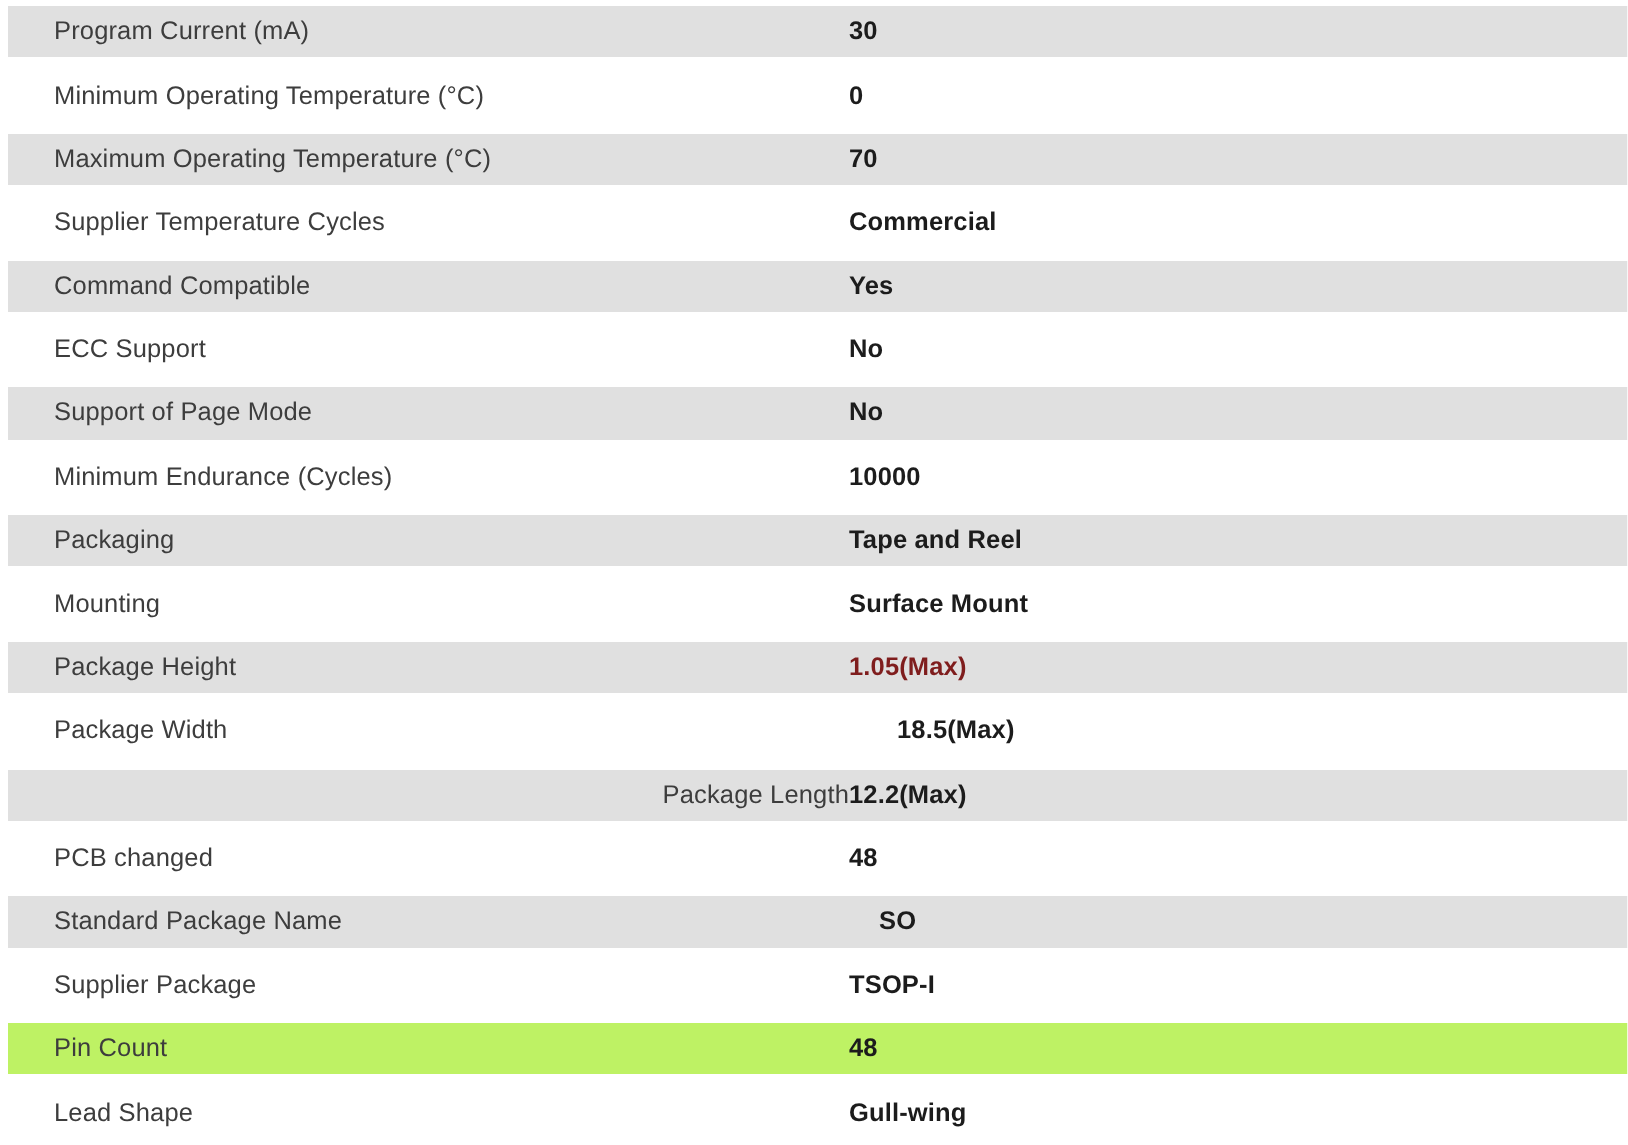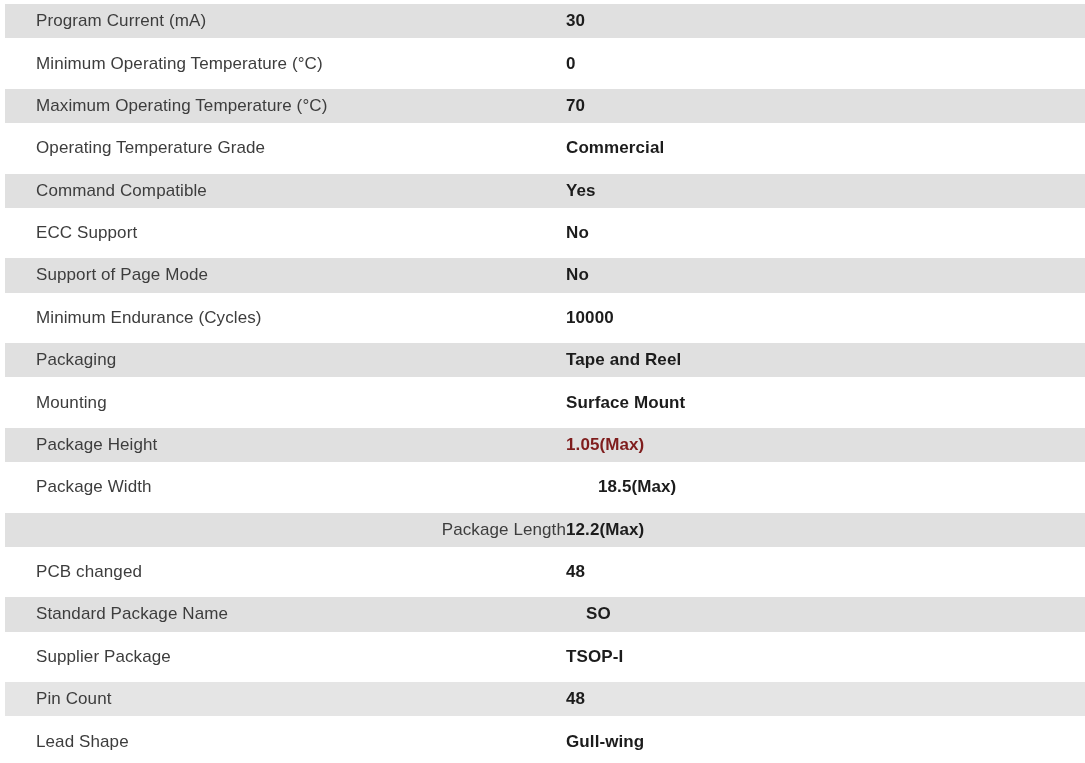--- a/index.html
+++ b/index.html
@@ -67,21 +67,21 @@
     <div class="cell-label" style="color: rgb(61, 61, 61);">Minimum Operating Temperature (°C)</div>
     <div class="cell-value" style="color: rgb(28, 28, 28);">0</div>
   </div>
 
   <div class="spec-row stripe" style="background-color: rgb(224, 224, 224);">
     <div class="cell-label" style="color: rgb(61, 61, 61);">Maximum Operating Temperature (°C)</div>
     <div class="cell-value" style="color: rgb(28, 28, 28);">70</div>
   </div>
 
   <div class="spec-row">
-    <div class="cell-label" style="color: rgb(61, 61, 61);">Operating Temperature Grade</div>
+    <div class="cell-label" style="color: rgb(61, 61, 61);">Supplier Temperature Cycles</div>
     <div class="cell-value" style="color: rgb(28, 28, 28);">Commercial</div>
   </div>
 
   <div class="spec-row stripe" style="background-color: rgb(224, 224, 224);">
     <div class="cell-label" style="color: rgb(61, 61, 61);">Command Compatible</div>
     <div class="cell-value" style="color: rgb(28, 28, 28);">Yes</div>
   </div>
 
   <div class="spec-row">
     <div class="cell-label" style="color: rgb(61, 61, 61);">ECC Support</div>
@@ -131,21 +131,21 @@
   <div class="spec-row stripe" style="background-color: rgb(224, 224, 224); gap: 20px;">
     <div class="cell-label" style="color: rgb(61, 61, 61);">Standard Package Name</div>
     <div class="cell-value" style="color: rgb(28, 28, 28);">SO</div>
   </div>
 
   <div class="spec-row">
     <div class="cell-label" style="color: rgb(61, 61, 61);">Supplier Package</div>
     <div class="cell-value" style="color: rgb(28, 28, 28);">TSOP-I</div>
   </div>
 
-  <div class="spec-row stripe" style="background-color: #e5e5e5;">
+  <div class="spec-row stripe" style="background-color: #bef264;">
     <div class="cell-label" style="color: rgb(61, 61, 61);">Pin Count</div>
     <div class="cell-value" style="color: rgb(28, 28, 28);">48</div>
   </div>
 
   <div class="spec-row">
     <div class="cell-label" style="color: rgb(61, 61, 61);">Lead Shape</div>
     <div class="cell-value" style="color: rgb(28, 28, 28);">Gull-wing</div>
   </div>
 </div>
 

